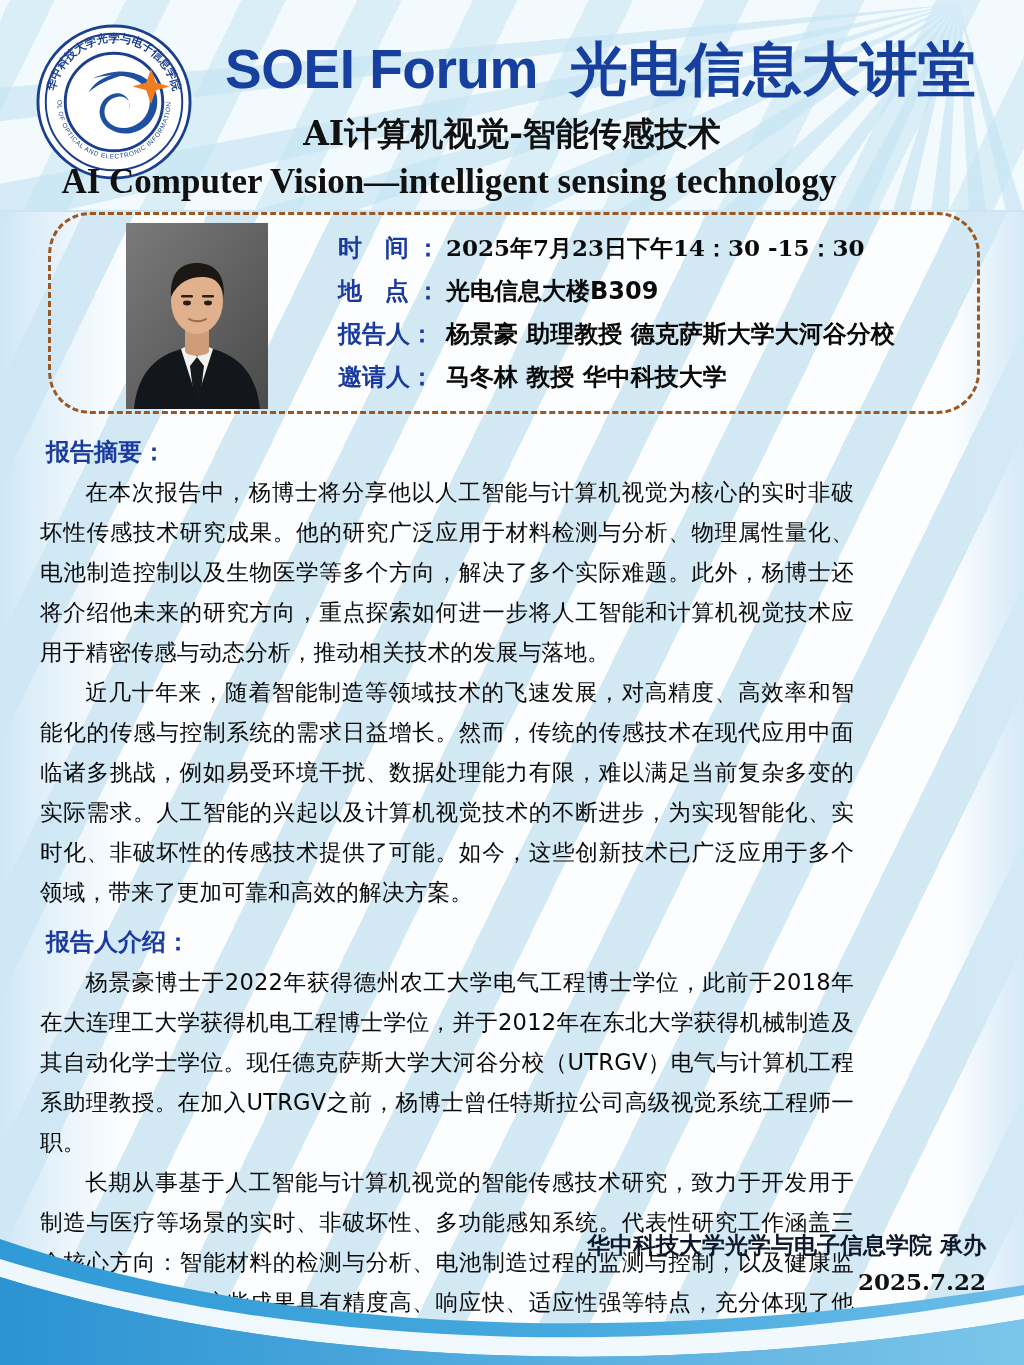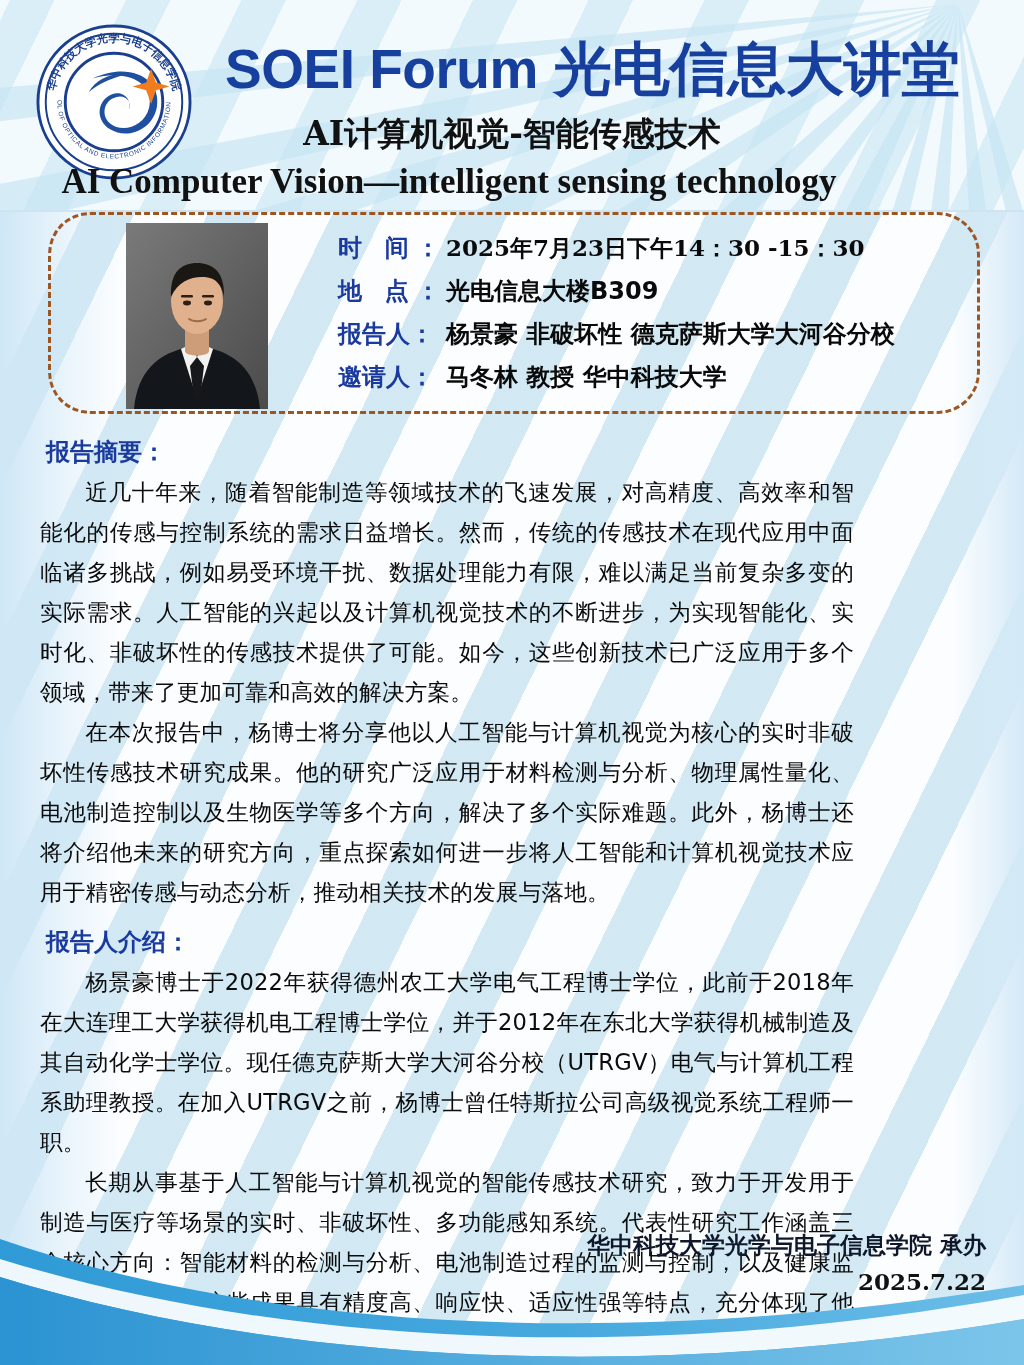--- a/index.html
+++ b/index.html
@@ -43,21 +43,21 @@
 
   
   .logo{position:absolute;left:36px;top:24px;width:156px;height:156px;}
 
   
   .title-row{position:absolute;left:225px;top:30px;width:660px;height:78px;
              display:flex;align-items:center;}
   .soei{font-family:"Liberation Sans",sans-serif;font-weight:bold;font-size:55px;
         color:#17409e;letter-spacing:-0.5px;line-height:1;white-space:nowrap;}
   .cn-title{font-family:"DejaVu Sans",sans-serif;font-weight:bold;font-size:58px;
-        color:#17409e;line-height:1;margin-left:16px;white-space:nowrap;}
+        color:#17409e;line-height:1;margin-left:32px;white-space:nowrap;}
   .issue{position:absolute;right:20px;top:26px;width:150px;text-align:center;color:#b5541c;
          font-family:"DejaVu Serif",serif;}
   .issue .l1{font-size:31px;font-weight:bold;line-height:1.08;white-space:nowrap;}
   .issue .l1 .sm{font-size:22px;}
   .issue .l2{font-size:33px;font-weight:bold;line-height:1.1;font-family:"Liberation Serif",serif;}
 
   .sub-cn{position:absolute;left:0;top:112px;width:1024px;text-align:center;
           font-family:"DejaVu Serif","Liberation Serif",serif;font-weight:bold;font-size:33px;color:#111;}
   .sub-en{position:absolute;left:0;top:162px;width:898px;text-align:center;
           font-family:"Liberation Serif","DejaVu Serif",serif;font-weight:bold;font-size:35px;color:#111;}
@@ -200,33 +200,33 @@
     <div class="inforow">
       <span class="lbl sp">时  间：</span>
       <span class="val serif">2025年7月23日下午14：30 -15：30</span>
     </div>
     <div class="inforow">
       <span class="lbl sp">地  点：</span>
       <span class="val">光电信息大楼B309</span>
     </div>
     <div class="inforow">
       <span class="lbl">报告人：</span>
-      <span class="val">杨景豪 非破坏性 德克萨斯大学大河谷分校</span>
+      <span class="val">杨景豪 助理教授 德克萨斯大学大河谷分校</span>
     </div>
     <div class="inforow">
       <span class="lbl">邀请人：</span>
       <span class="val">马冬林 教授 华中科技大学</span>
     </div>
   </div>
 
   <div class="bodywrap">
 
     <div class="sec-head">报告摘要：</div>
+    <p class="para">在本次报告中，杨博士将分享他以人工智能与计算机视觉为核心的实时非破坏性传感技术研究成果。他的研究广泛应用于材料检测与分析、物理属性量化、电池制造控制以及生物医学等多个方向，解决了多个实际难题。此外，杨博士还将介绍他未来的研究方向，重点探索如何进一步将人工智能和计算机视觉技术应用于精密传感与动态分析，推动相关技术的发展与落地。</p>
     <p class="para">近几十年来，随着智能制造等领域技术的飞速发展，对高精度、高效率和智能化的传感与控制系统的需求日益增长。然而，传统的传感技术在现代应用中面临诸多挑战，例如易受环境干扰、数据处理能力有限，难以满足当前复杂多变的实际需求。人工智能的兴起以及计算机视觉技术的不断进步，为实现智能化、实时化、非破坏性的传感技术提供了可能。如今，这些创新技术已广泛应用于多个领域，带来了更加可靠和高效的解决方案。</p>
-    <p class="para">在本次报告中，杨博士将分享他以人工智能与计算机视觉为核心的实时非破坏性传感技术研究成果。他的研究广泛应用于材料检测与分析、物理属性量化、电池制造控制以及生物医学等多个方向，解决了多个实际难题。此外，杨博士还将介绍他未来的研究方向，重点探索如何进一步将人工智能和计算机视觉技术应用于精密传感与动态分析，推动相关技术的发展与落地。</p>
 
     <div class="gap"></div>
 
     <div class="sec-head" style="margin-top:12px;">报告人介绍：</div>
     <p class="para">杨景豪博士于2022年获得德州农工大学电气工程博士学位，此前于2018年在大连理工大学获得机电工程博士学位，并于2012年在东北大学获得机械制造及其自动化学士学位。现任德克萨斯大学大河谷分校（UTRGV）电气与计算机工程系助理教授。在加入UTRGV之前，杨博士曾任特斯拉公司高级视觉系统工程师一职。</p>
     <p class="para mono">长期从事基于人工智能与计算机视觉的智能传感技术研究，致力于开发用于制造与医疗等场景的实时、非破坏性、多功能感知系统。代表性研究工作涵盖三个核心方向：智能材料的检测与分析、电池制造过程的监测与控制，以及健康监测与智能分析。这些成果具有精度高、响应快、适应性强等特点，充分体现了他在融合AI算法与工程应用之间的跨学科优势。他在《Optics Express》《IEEE Sensors Journal》以及《Sensors and Actuators A: Physical》等光学、传感与智能测量领域的国际期刊上发表多篇研究论文，并拥有20余项中国专利。</p>
   </div>
 
   <div class="footer">
     <div class="forg">华中科技大学光学与电子信息学院 承办</div>

